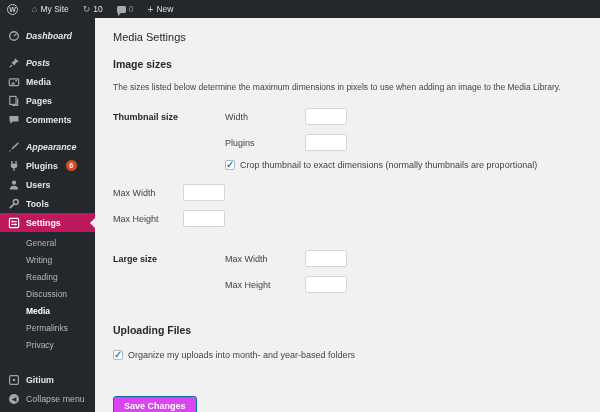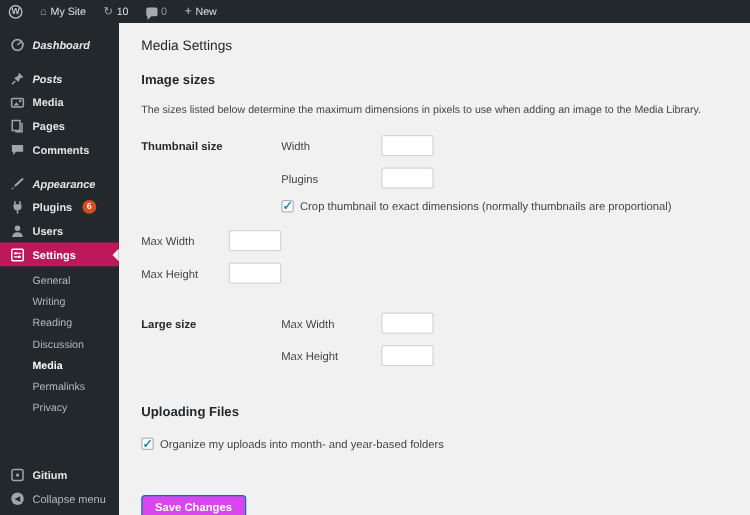--- a/index.html
+++ b/index.html
@@ -168,20 +168,29 @@
   </div>
   <div class="menu-item">
     <span class="ico">
       <svg width="12" height="12" viewBox="0 0 12 12">
           <circle cx="6" cy="3.6" r="2.2" fill="currentColor"></circle>
           <path d="M1.8 10.6 a4.2 3.9 0 0 1 8.4 0 z" fill="currentColor"></path>
         </svg>
     </span>
     <span>Users</span>
   </div>
+  <div class="menu-item">
+    <span class="ico">
+      <svg width="12" height="12" viewBox="0 0 12 12">
+          <path d="M1.8 10.2 L6 6" stroke="currentColor" stroke-width="1.8"></path>
+          <circle cx="7.8" cy="4" r="2.4" fill="none" stroke="currentColor" stroke-width="1.5"></circle>
+        </svg>
+    </span>
+    <span>Tools</span>
+  </div>
   <div class="menu-item active">
     <span class="ico">
       <svg width="12" height="12" viewBox="0 0 12 12">
           <rect x="1.4" y="1.4" width="9.2" height="9.2" rx="1" fill="none" stroke="currentColor" stroke-width="1.2"></rect>
           <path d="M3.2 4.6 h5.6 M3.2 7.4 h5.6" stroke="currentColor" stroke-width="1"></path>
           <circle cx="4.6" cy="4.6" r="1" fill="currentColor"></circle>
           <circle cx="7.4" cy="7.4" r="1" fill="currentColor"></circle>
         </svg>
     </span>
     <span>Settings</span>

